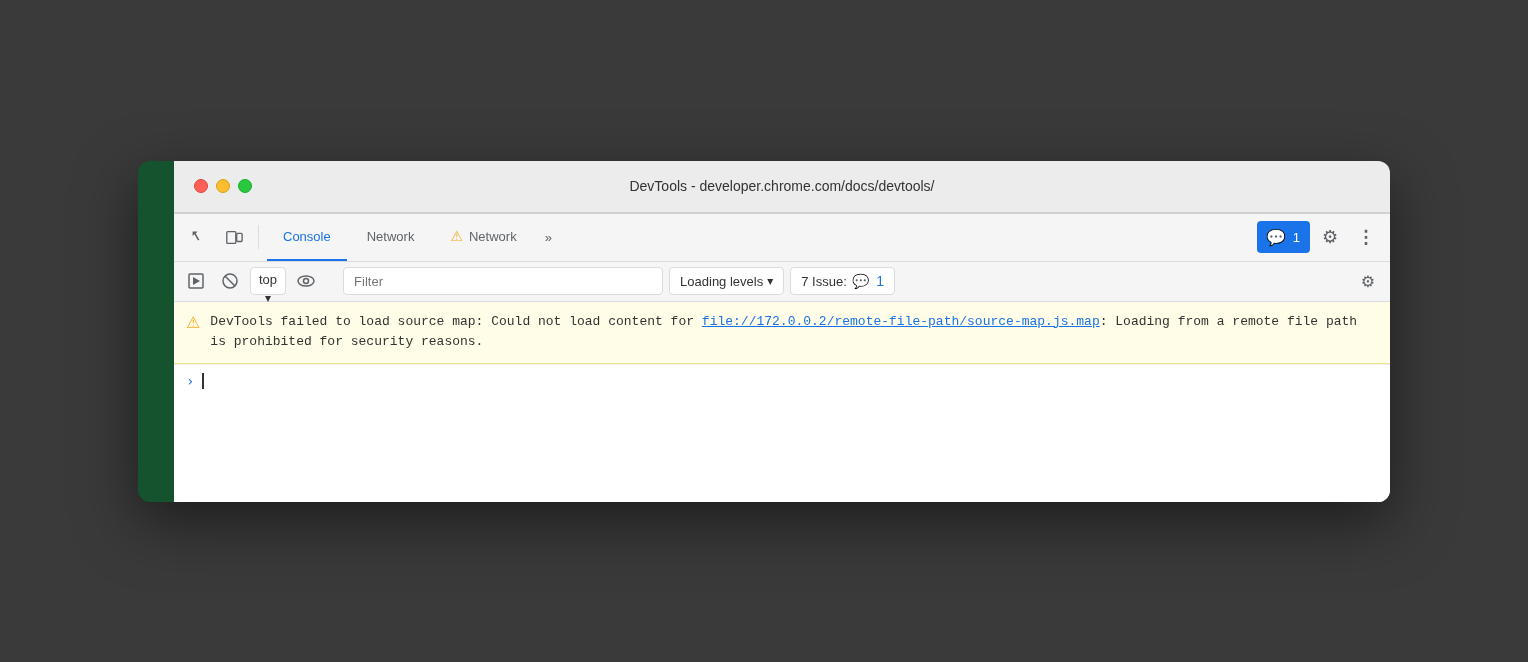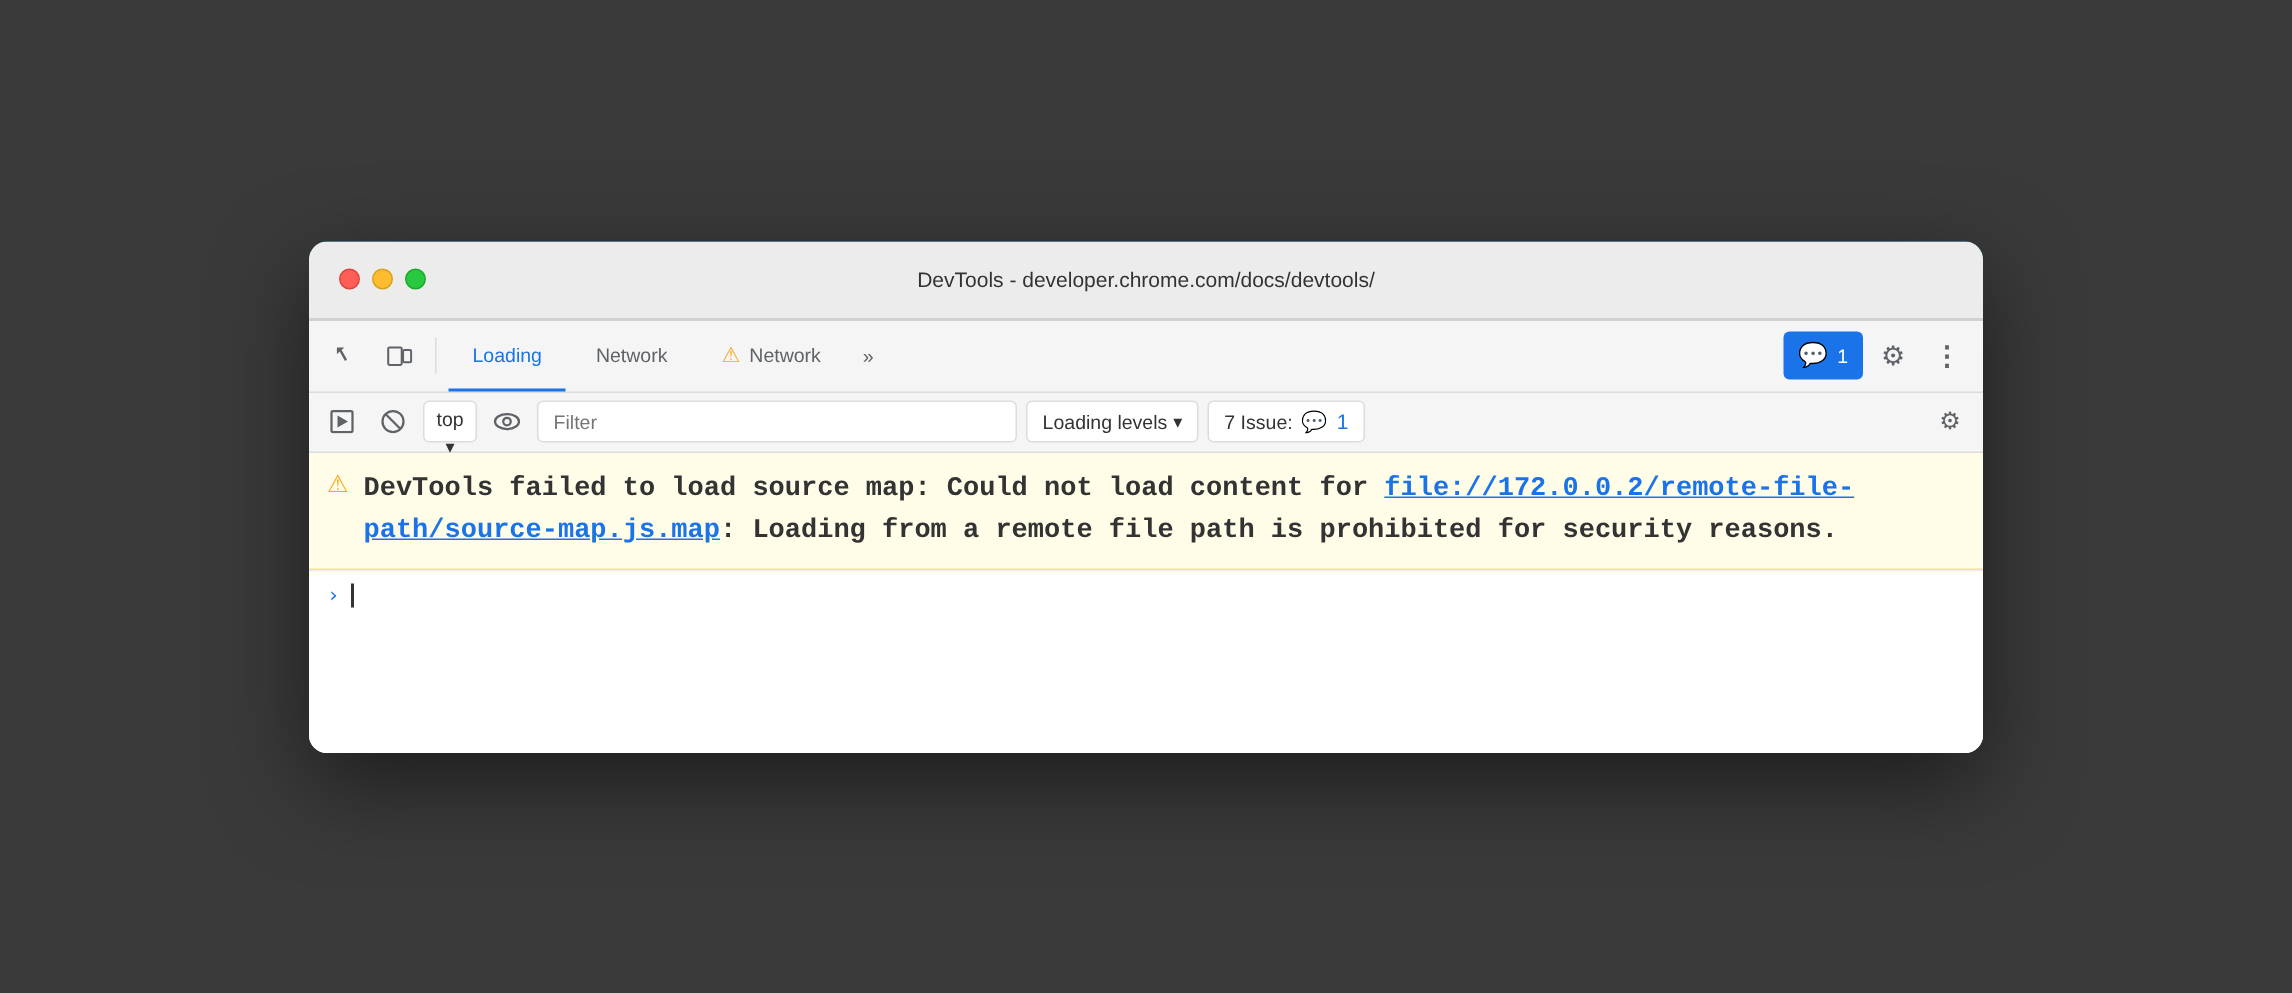--- a/index.html
+++ b/index.html
@@ -7,25 +7,26 @@
       background: #3a3a3a;
       display: flex;
       justify-content: center;
       align-items: center;
       width: 1528px;
       height: 662px;
       font-family: -apple-system, BlinkMacSystemFont, 'Helvetica Neue', Arial, sans-serif;
     }
 
     .window {
-      width: 1116px;
-      background: #0369a1;
+      width: 1252px;
+      background: #14532d;
       border-radius: 12px;
       box-shadow: 0 20px 60px rgba(0,0,0,0.5);
       overflow: hidden;
+      padding-left: 36px;
     }
 
     
     .title-bar {
       background: #ececec;
       height: 52px;
       display: flex;
       align-items: center;
       padding: 0 20px;
       border-bottom: 1px solid #d0d0d0;
@@ -175,20 +176,21 @@
       flex: 1;
       max-width: 320px;
       height: 28px;
       border: 1px solid #dadce0;
       border-radius: 4px;
       padding: 0 10px;
       font-size: 13px;
       color: #aaa;
       background: white;
       outline: none;
+      margin-left: 17px;
     }
     .default-levels {
       display: flex;
       align-items: center;
       gap: 4px;
       padding: 4px 10px;
       border: 1px solid #dadce0;
       border-radius: 4px;
       background: white;
       cursor: pointer;
@@ -232,24 +234,23 @@
       align-items: flex-start;
     }
     .warning-icon-wrap {
       font-size: 16px;
       margin-top: 1px;
       flex-shrink: 0;
       color: #f9a825;
     }
     .warning-text {
       font-family: 'Menlo', 'Consolas', 'Courier New', monospace;
-      font-size: 18px;
+      font-size: 13px;
       line-height: 1.6;
       color: #333;
-      font-weight: bold;
     }
     .warning-text a {
       color: #1a73e8;
       text-decoration: underline;
     }
     .console-input-row {
       display: flex;
       align-items: center;
       padding: 8px 12px;
       gap: 8px;
@@ -299,21 +300,21 @@
       </button>
       <button class="toolbar-icon-btn" title="Toggle device toolbar">
         <svg class="svg-icon" viewBox="0 0 20 20">
           <rect x="2" y="4" width="10" height="13" rx="1" fill="none" stroke="#5f6368" stroke-width="1.5"></rect>
           <rect x="13" y="6" width="6" height="9" rx="1" fill="none" stroke="#5f6368" stroke-width="1.5"></rect>
         </svg>
       </button>
       <div class="toolbar-divider"></div>
 
       <div class="tab active">
-        <span>Loading</span>
+        <span>Console</span>
       </div>
       <div class="tab">
         <span>Network</span>
       </div>
       <div class="tab" style="display:flex;align-items:center;gap:6px;">
         <span style="color:#f9a825;font-size:14px;">⚠</span>
         <span>Network</span>
       </div>
       <div class="tab-more">
         <span>»</span>

